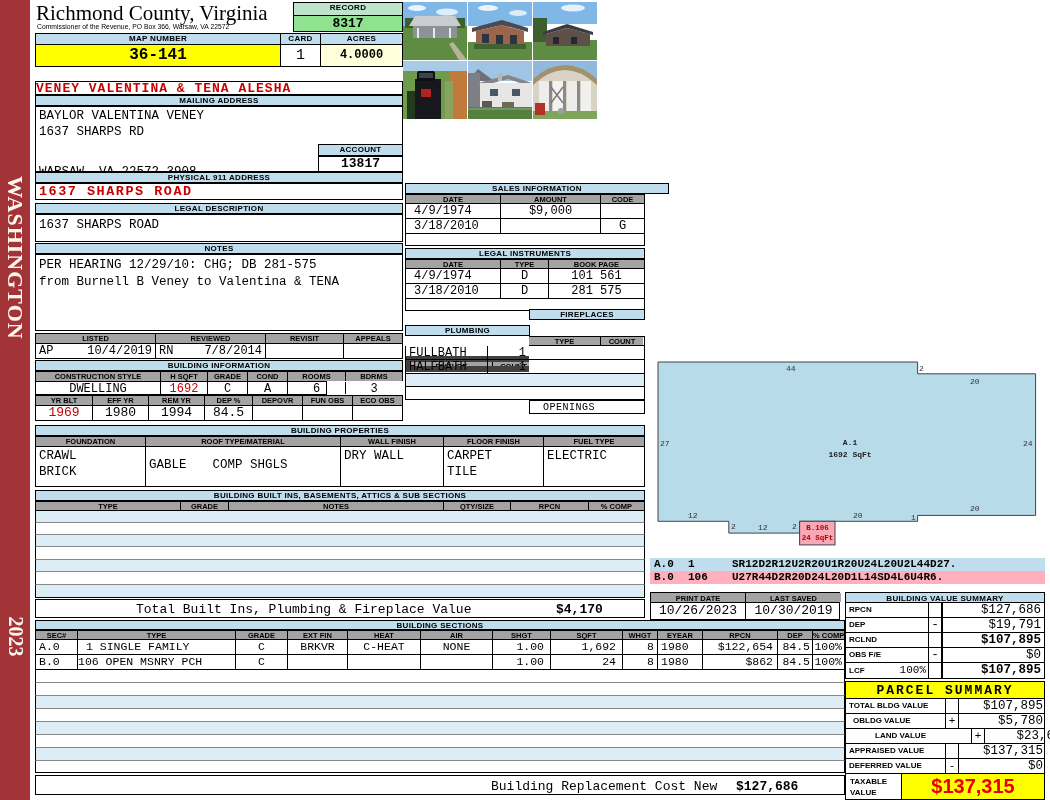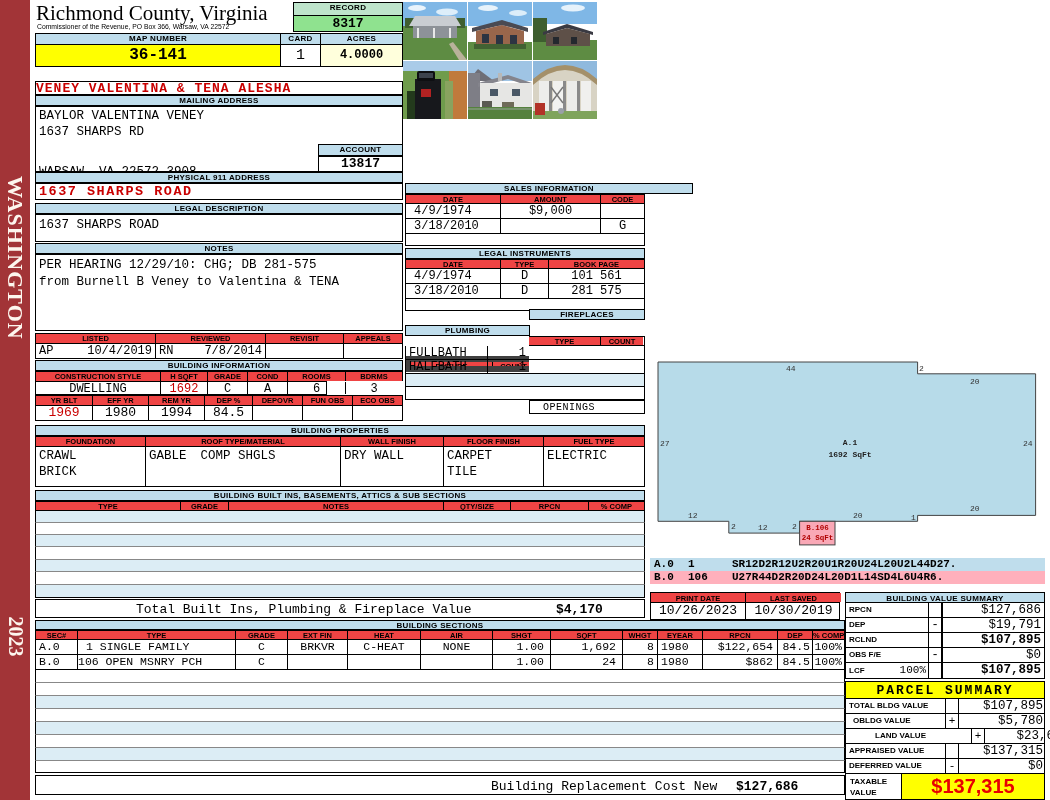--- a/index.html
+++ b/index.html
@@ -8,21 +8,21 @@
   .abs { position:absolute; }
   .hdr { background:#BFDDEC; border:1px solid #000; font:bold 8px "Liberation Sans",sans-serif; text-align:center; line-height:10px; letter-spacing:.3px; overflow:hidden; }
   .cell { border:1px solid #000; overflow:hidden; background:#fff; }
   .mono { font-family:"Liberation Mono","DejaVu Sans Mono",monospace; }
   .red { color:#C90000; }
   .b { font-weight:bold; }
   .c { text-align:center; } .r { text-align:right; }
   .grid { display:grid; }
   .grid > div { border-right:1px solid #000; overflow:hidden; white-space:nowrap; }
   .grid > div:last-child { border-right:none; }
-  .ghead > div { background:#ef4444; font:bold 7.5px "Liberation Sans",sans-serif; text-align:center; line-height:10px; }
+  .ghead > div { background:#a3a3a3; font:bold 7.5px "Liberation Sans",sans-serif; text-align:center; line-height:10px; }
   .gdata > div { font:12px "Liberation Mono","DejaVu Sans Mono",monospace; line-height:14px; padding:0 3px; }
   .stripe { border-left:1px solid #000; border-right:1px solid #000; border-bottom:1px solid #888; }
   .blue { background:#DCEDF5; }
   
   #sidebar { left:0; top:0; width:30px; height:800px; background:#A23437; }
   .vtext { position:absolute; color:#FDF6EE; font-family:"Liberation Serif",serif; font-weight:bold; white-space:nowrap; transform-origin:center; transform:rotate(90deg); }
   
   svg text { font-family:"Liberation Mono","DejaVu Sans Mono",monospace; }
 </style>
 </head>
@@ -130,21 +130,21 @@
   <div>ROOF TYPE/MATERIAL</div>
   <div>WALL FINISH</div>
   <div>FLOOR FINISH</div>
   <div>FUEL TYPE</div>
 </div>
 <div class="abs grid" style="left:35px; top:446px; width:610px; height:41px; grid-template-columns:110px 195px 103px 100px 100px; border:1px solid #000;">
   <div class="mono" style="font-size:12.5px; line-height:16px; padding:1px 0 0 3px;">
     <div>CRAWL</div>
     <div>BRICK</div>
   </div>
-  <div class="mono" style="font-size:12.5px; line-height:16px; padding:1px 0 0 3px; display:flex; gap:14px;">
+  <div class="mono" style="font-size:12.5px; line-height:16px; padding:10px 0 0 3px; display:flex; gap:26px;">
     <span>GABLE</span>
     <span>COMP SHGLS</span>
   </div>
   <div class="mono" style="font-size:12.5px; line-height:16px; padding:1px 0 0 3px;">DRY WALL</div>
   <div class="mono" style="font-size:12.5px; line-height:16px; padding:1px 0 0 3px;">
     <div>CARPET</div>
     <div>TILE</div>
   </div>
   <div class="mono" style="font-size:12.5px; line-height:16px; padding:1px 0 0 3px;">ELECTRIC</div>
 </div>
@@ -245,21 +245,21 @@
       <rect x="30" y="20" width="3" height="36" fill="#8A8A8A"></rect>
       <rect x="44" y="20" width="3" height="36" fill="#8A8A8A"></rect>
     <line x1="18" y1="26" x2="30" y2="42" stroke="#777" stroke-width="1.4"></line>
       <line x1="30" y1="26" x2="18" y2="42" stroke="#777" stroke-width="1.4"></line>
     <rect x="0" y="50" width="64" height="8" fill="#7FA45C"></rect>
     <rect x="2" y="42" width="10" height="12" fill="#B23228"></rect>
       <circle cx="28" cy="50" r="3" fill="#9AA0A8"></circle>
   </svg>
 </div>
 
-<div class="abs hdr" style="left:405px; top:183px; width:288px; height:11px;">SALES INFORMATION</div>
+<div class="abs hdr" style="left:405px; top:183px; width:264px; height:11px;">SALES INFORMATION</div>
 <div class="abs grid ghead" style="left:405px; top:194px; width:240px; height:10px; grid-template-columns:95px 100px 43px; border:1px solid #000;">
   <div>DATE</div>
   <div>AMOUNT</div>
   <div>CODE</div>
 </div>
 <div class="abs grid gdata" style="left:405px; top:204px; width:240px; height:15px; grid-template-columns:95px 100px 43px; border:1px solid #000; border-top:none;">
   <div style="padding-left:8px;">4/9/1974</div>
   <div class="c">$9,000</div>
   <div class="c"></div>
 </div>

